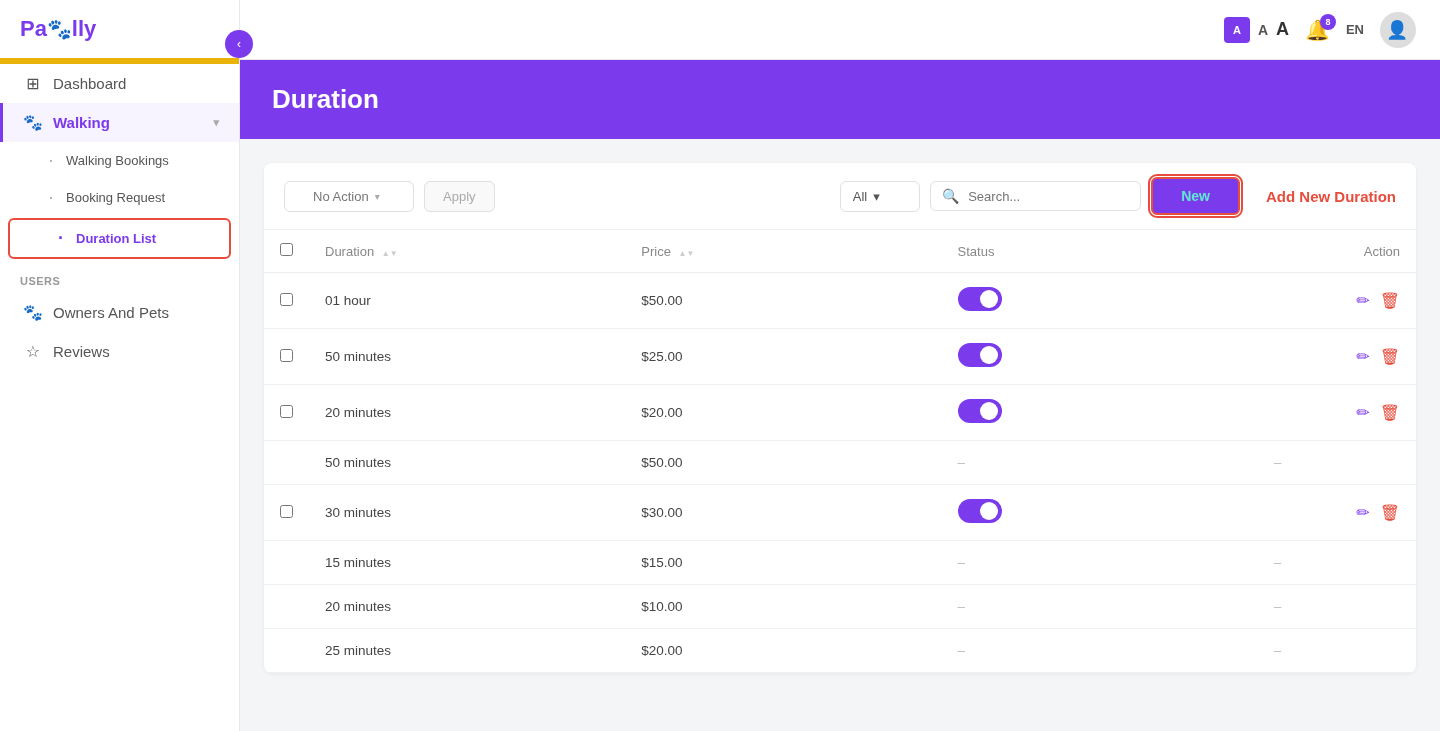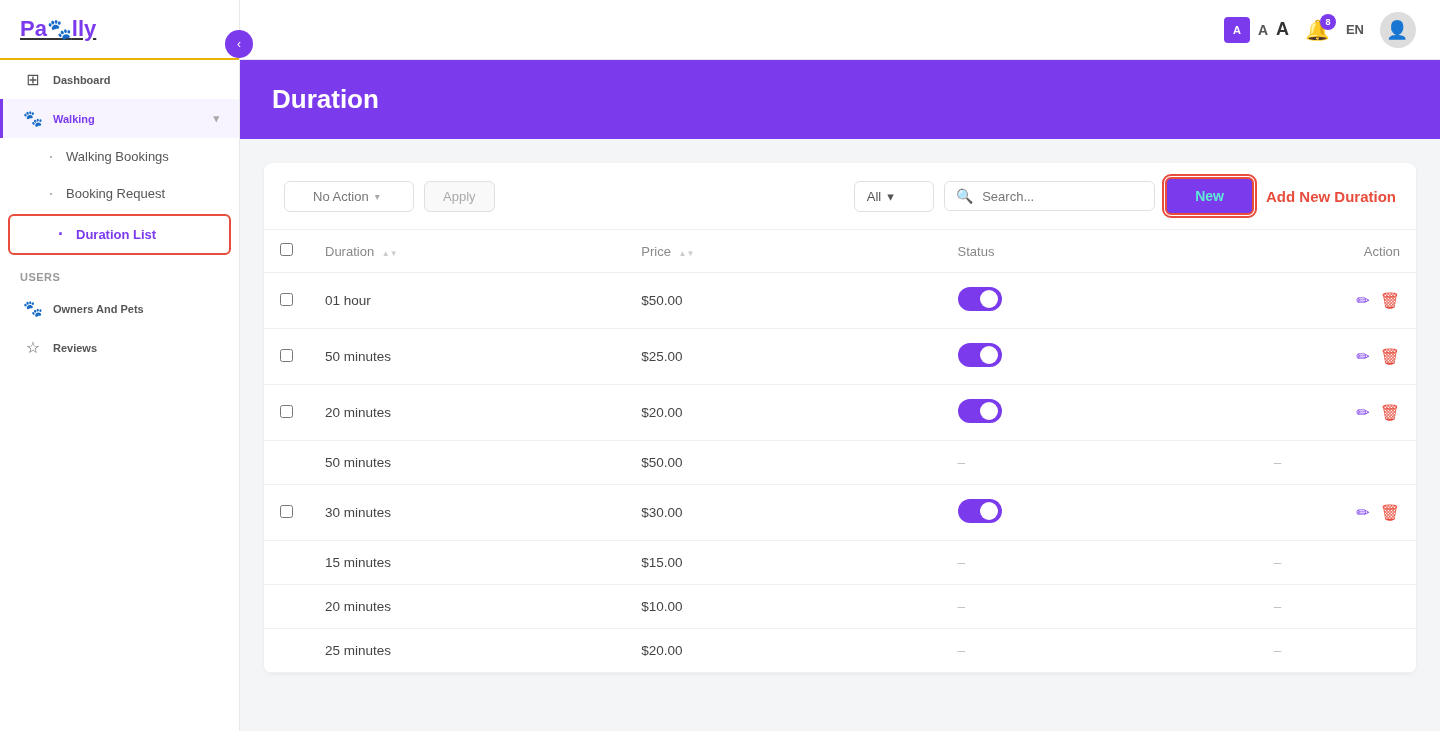--- a/index.html
+++ b/index.html
@@ -1,27 +1,27 @@
 <!DOCTYPE html>
 <html><head>
   <meta charset="utf-8">
   <style>
     * { box-sizing: border-box; margin: 0; padding: 0; }
     body { font-family: 'Segoe UI', Arial, sans-serif; background: #f4f5f7; display: flex; height: 731px; overflow: hidden; font-size: 14px; color: #333; }
 
     
     .sidebar { width: 240px; background: #fff; border-right: 1px solid #e8e8e8; display: flex; flex-direction: column; position: relative; flex-shrink: 0; }
-    .sidebar-logo { padding: 16px 20px; display: flex; align-items: center; border-bottom: 2px solid #eab308; text-decoration: underline; }
+    .sidebar-logo { padding: 16px 20px; display: flex; align-items: center; border-bottom: 6px solid #eab308; }
     .logo-text { font-size: 22px; font-weight: 700; color: #7c3aed; }
     .logo-paw { color: #7c3aed; font-size: 20px; }
     .sidebar-collapse { position: absolute; top: 30px; right: -14px; width: 28px; height: 28px; background: #7c3aed; border-radius: 50%; display: flex; align-items: center; justify-content: center; cursor: pointer; z-index: 10; color: #fff; font-size: 12px; }
     .sidebar-section-label { padding: 14px 20px 6px; font-size: 11px; font-weight: 600; color: #999; letter-spacing: 0.5px; }
     .sidebar-item { display: flex; align-items: center; gap: 10px; padding: 10px 20px; cursor: pointer; color: #555; border-left: 3px solid transparent; }
     .sidebar-item .item-icon { font-size: 16px; width: 20px; text-align: center; }
-    .sidebar-item .item-label { font-size: 11px; font-weight: bold; }
+    .sidebar-item .item-label { font-size: 15px; }
     .sidebar-sub-item { display: flex; align-items: center; gap: 10px; padding: 8px 20px 8px 48px; cursor: pointer; color: #555; font-size: 13px; }
     .sub-dot { font-size: 18px; color: #aaa; margin-right: 2px; }
     .duration-list-item { display: flex; align-items: center; gap: 10px; padding: 8px 20px 8px 48px; cursor: pointer; color: #7c3aed; font-size: 13px; font-weight: 600; border: 2px solid #e74c3c; margin: 2px 8px; border-radius: 6px; background: #fff; }
     .chevron { font-size: 11px; margin-left: auto; color: #aaa; }
     .walking-active { color: #7c3aed; font-weight: 600; border-left: 3px solid #7c3aed; background: #f8f4ff; }
 
     
     .main { flex: 1; display: flex; flex-direction: column; overflow: hidden; }
 
     
@@ -74,21 +74,21 @@
     .toggle-track { width: 44px; height: 24px; background: #7c3aed; border-radius: 12px; transition: 0.2s; }
     .toggle-thumb { position: absolute; top: 3px; right: 4px; width: 18px; height: 18px; background: #fff; border-radius: 50%; transition: 0.2s; }
 
     
     .action-btns { display: flex; align-items: center; justify-content: flex-end; gap: 10px; }
     .edit-btn { background: none; border: none; cursor: pointer; color: #7c3aed; font-size: 16px; }
     .del-btn { background: none; border: none; cursor: pointer; color: #e74c3c; font-size: 16px; }
     .dash-cell { color: #bbb; }
 
     
-    .add-new-annotation { color: #e74c3c; font-size: 15px; font-weight: 700; margin-left: 2px; white-space: nowrap; }
+    .add-new-annotation { color: #e74c3c; font-size: 15px; font-weight: 700; margin-left: 16px; white-space: nowrap; }
 
     
     .footer { background: #fff; border-top: 1px solid #eee; padding: 12px 32px; display: flex; justify-content: space-between; font-size: 12px; color: #aaa; flex-shrink: 0; }
     .footer a { color: #7c3aed; text-decoration: none; }
 
     
     ::-webkit-scrollbar { width: 6px; }
     ::-webkit-scrollbar-thumb { background: #ddd; border-radius: 3px; }
   </style>
 </head>

